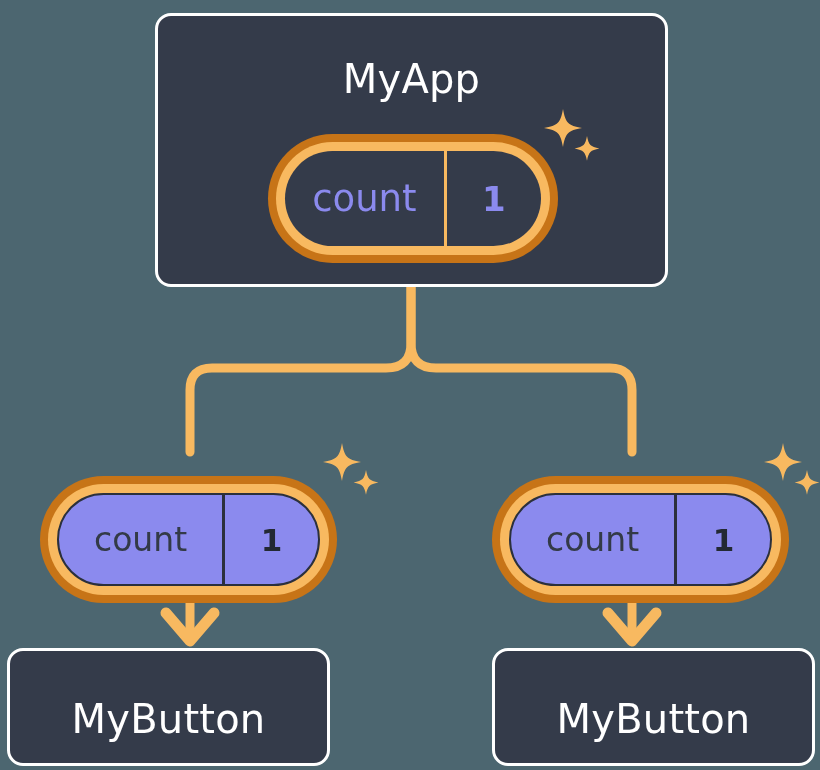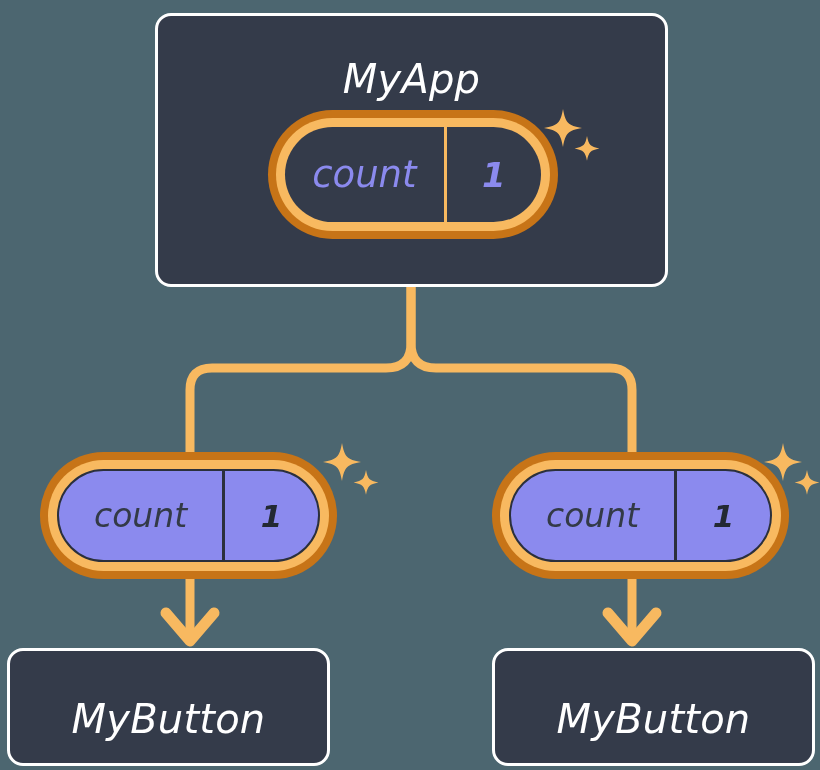--- a/index.html
+++ b/index.html
@@ -10,21 +10,20 @@
     width: 820px;
     height: 770px;
     background: #4c6670;
     font-family: "DejaVu Sans", "Liberation Sans", sans-serif;
     overflow: hidden;
   }
   #stage {
     position: relative;
     width: 820px;
     height: 754px;
-    font-style: italic;
   }
   #wires {
     position: absolute;
     left: 0;
     top: 0;
     width: 820px;
     height: 770px;
     pointer-events: none;
   }
 
@@ -74,20 +73,21 @@
   }
 
   
   .pill {
     position: absolute;
     box-sizing: border-box;
     border-radius: 999px;
     background: #c77417;           
     padding: 8px;
     display: flex;
+    margin-top: 24px;
   }
   .pill-mid {
     flex: 1;
     box-sizing: border-box;
     border-radius: 999px;
     background: #f8b960;           
     padding: 9px;
     display: flex;
   }
   .pill-inner {

